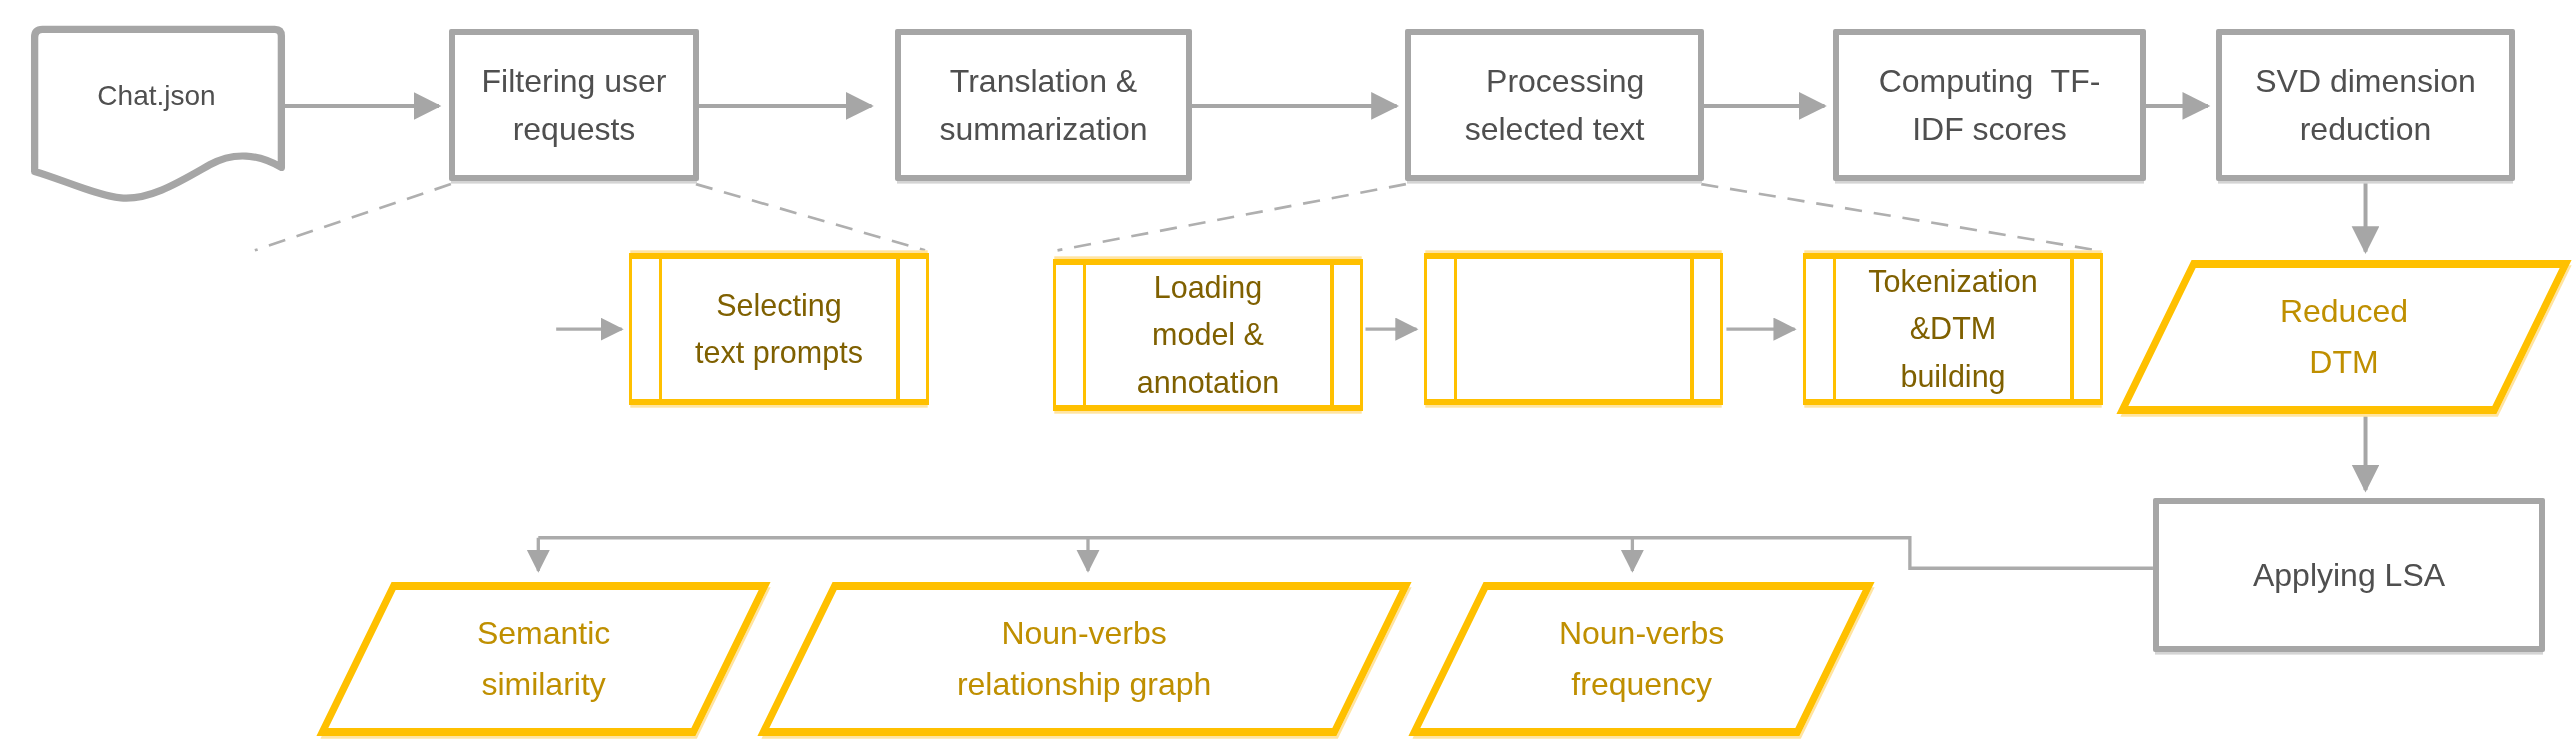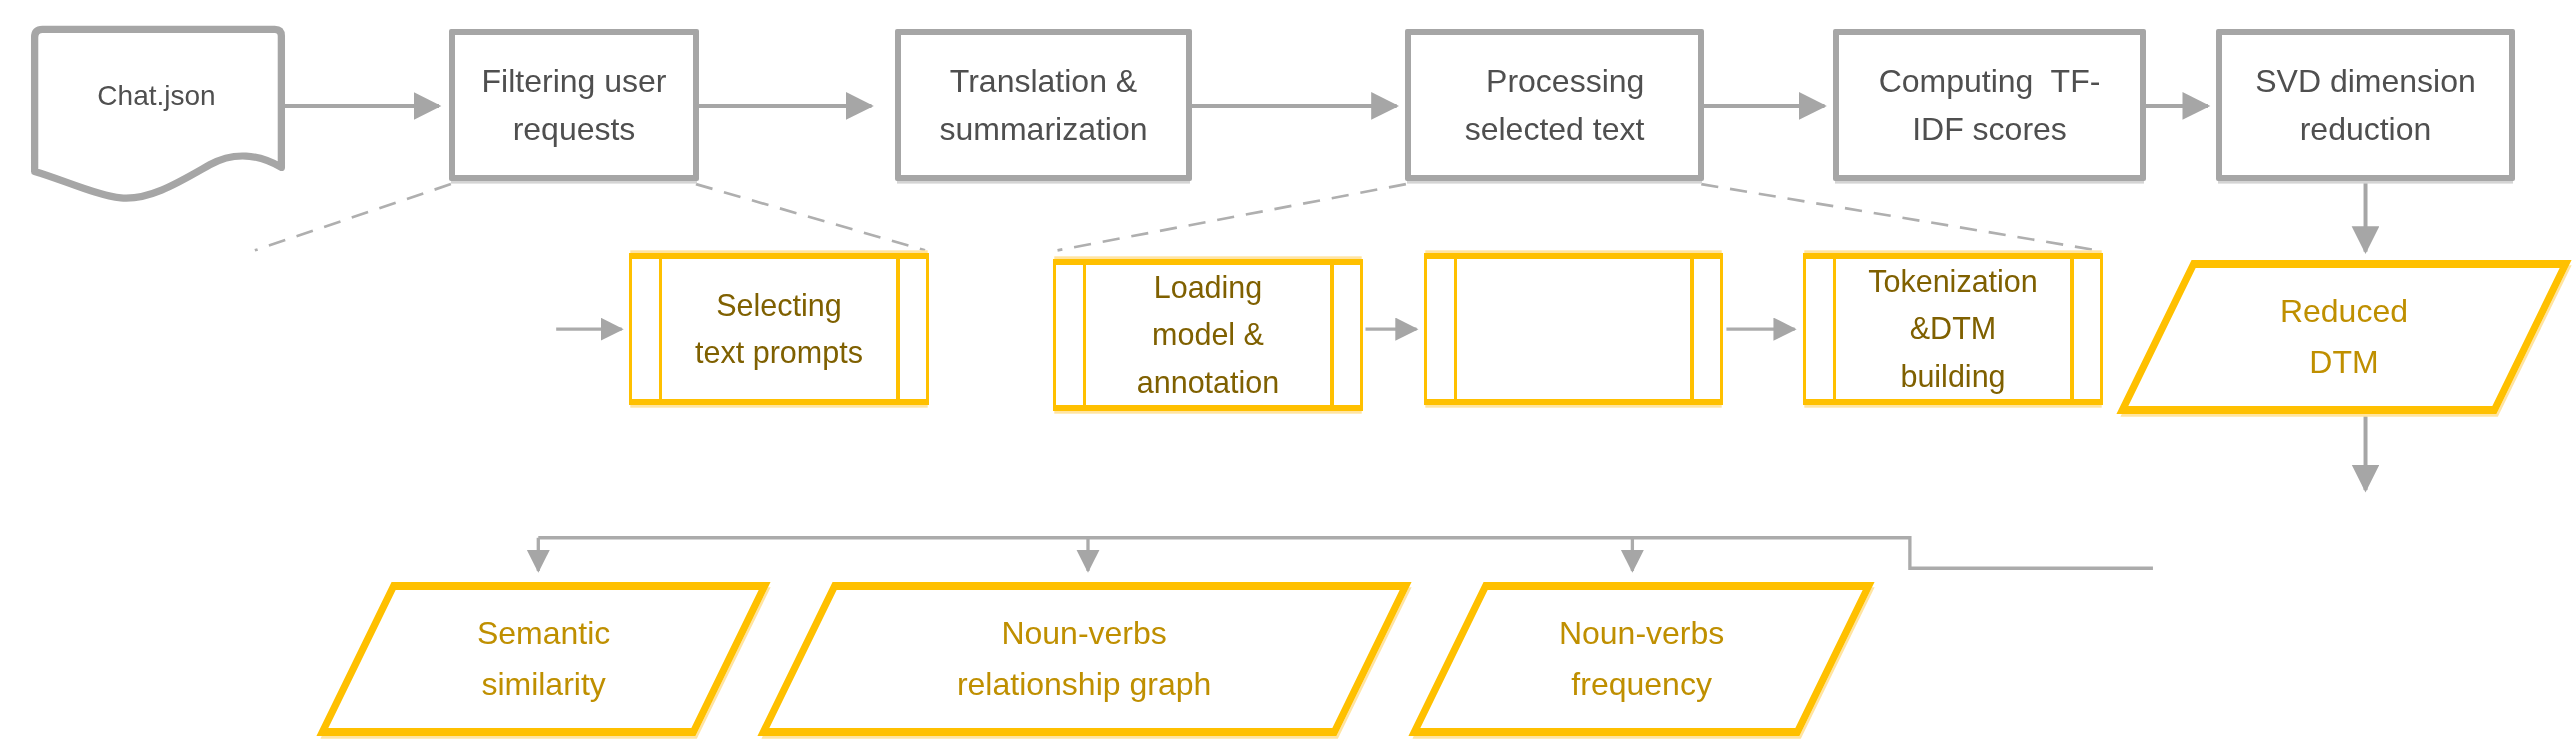--- a/index.html
+++ b/index.html
@@ -156,20 +156,23 @@
     <span>Tokenization
 &amp;DTM
 building</span>
   </div>
 
   <div class="node para" style="left:2154px;top:260px;width:380px;height:154px;">
     <span class="unskew">Reduced
 DTM</span>
   </div>
 
+  <div class="node gbox" style="left:2153px;top:498px;width:392px;height:154px;">
+    <span>Applying LSA</span>
+  </div>
 
   <div class="node para" style="left:354px;top:582px;width:379px;height:154px;">
     <span class="unskew">Semantic
 similarity</span>
   </div>
   <div class="node para" style="left:795px;top:582px;width:579px;height:154px;">
     <span class="unskew">Noun-verbs
 relationship graph</span>
   </div>
   <div class="node para" style="left:1446px;top:582px;width:391px;height:154px;">

